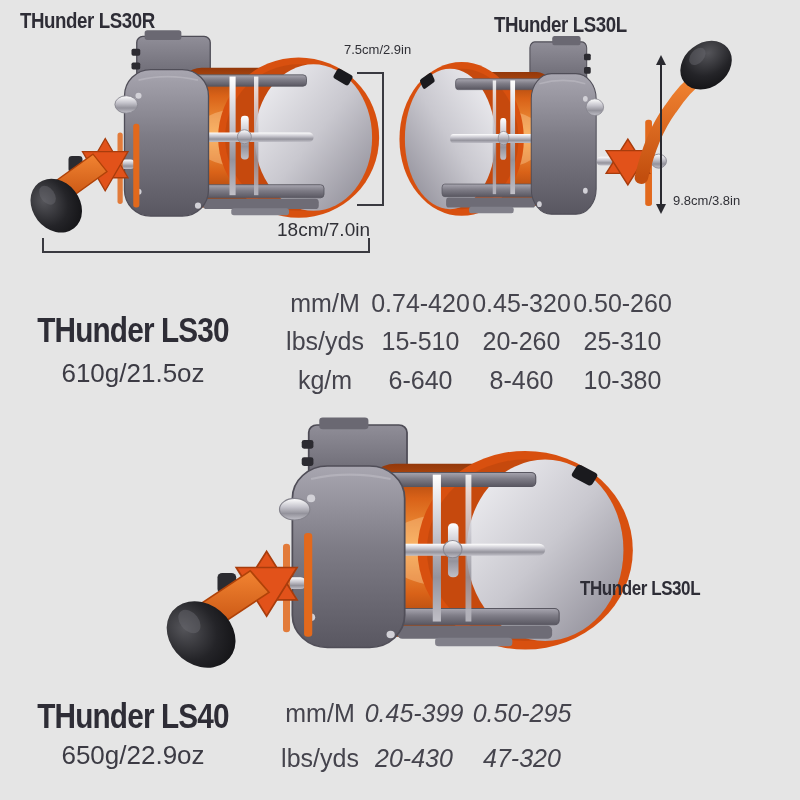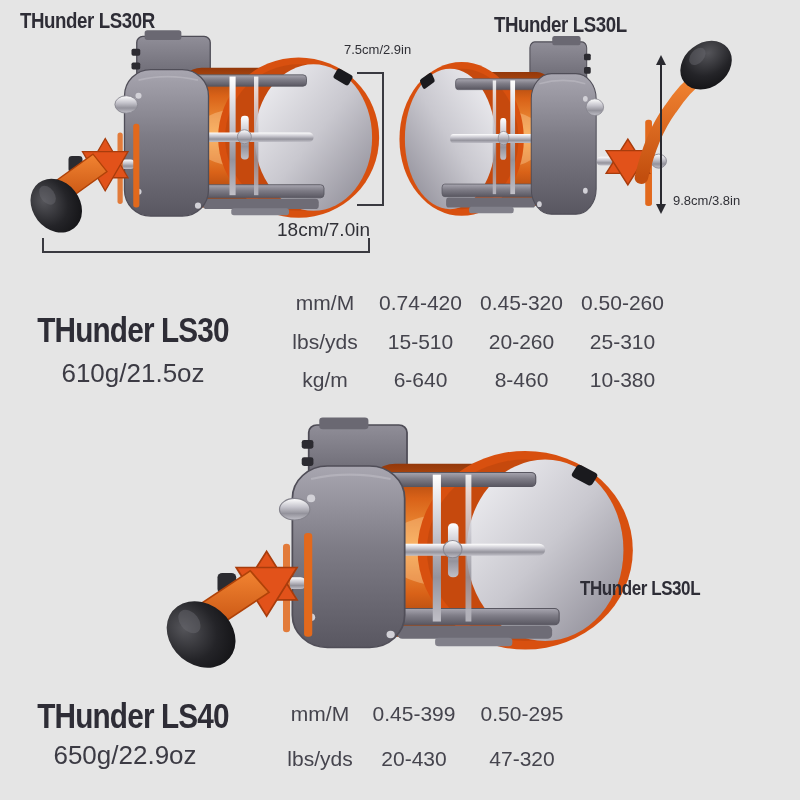--- a/index.html
+++ b/index.html
@@ -17,25 +17,25 @@
              border-bottom:2px solid #3a3a40;}
   .arrow-v{position:absolute;width:2px;background:#2a2a30;}
   .ah{position:absolute;width:0;height:0;left:-4px;}
   .ah-up{top:-2px;border-left:5px solid transparent;border-right:5px solid transparent;
          border-bottom:10px solid #2a2a30;}
   .ah-down{bottom:-2px;border-left:5px solid transparent;border-right:5px solid transparent;
            border-top:10px solid #2a2a30;}
   .spec-table{position:absolute;left:280px;}
   .spec-row{display:flex;align-items:center;height:38.5px;}
   .spec-row.tall{height:45px;}
-  .spec-label,.spec-cell{text-align:center;font-size:21px;color:#45444d;white-space:nowrap;}
+  .spec-label,.spec-cell{text-align:center;font-size:25px;color:#45444d;white-space:nowrap;}
   .t-ls30 .spec-label{width:90px;}
   .t-ls30 .spec-cell{width:101px;}
   .t-ls40 .spec-label{width:80px;}
-  .t-ls40 .spec-cell{width:108px;}
+  .t-ls40 .spec-cell{width:108px;font-style:italic;}
   .reel{position:absolute;}
   .sprite{position:absolute;width:0;height:0;overflow:hidden;}
 </style>
 </head>
 <body>
 
 <svg class="sprite" aria-hidden="true">
   <defs>
     <linearGradient id="gBody" x1="0" y1="0" x2="0" y2="1">
       <stop offset="0" stop-color="#a8a6b0"></stop>
@@ -182,21 +182,21 @@
       <div class="spec-cell">10-380</div>
     </div>
   </div>
 
   <svg class="reel" style="left:166px;top:412px;width:468px;height:270px;" viewBox="0 0 400 250" preserveAspectRatio="none">
     <use href="#reel-left-full"></use>
   </svg>
   <div class="title-sm" style="left:580px;top:577px;font-size:20px;">THunder LS30L</div>
 
   <div class="model-name" style="left:8px;top:696px;width:250px;">THunder LS40</div>
-  <div class="model-weight" style="left:0;top:740px;width:250px;">650g/22.9oz</div>
+  <div class="model-weight" style="left:8px;top:740px;width:250px;">650g/22.9oz</div>
 
   <div class="spec-table t-ls40" style="top:691px;">
     <div class="spec-row tall">
       <div class="spec-label">mm/M</div>
       <div class="spec-cell">0.45-399</div>
       <div class="spec-cell">0.50-295</div>
     </div>
     <div class="spec-row tall">
       <div class="spec-label">lbs/yds</div>
       <div class="spec-cell">20-430</div>

